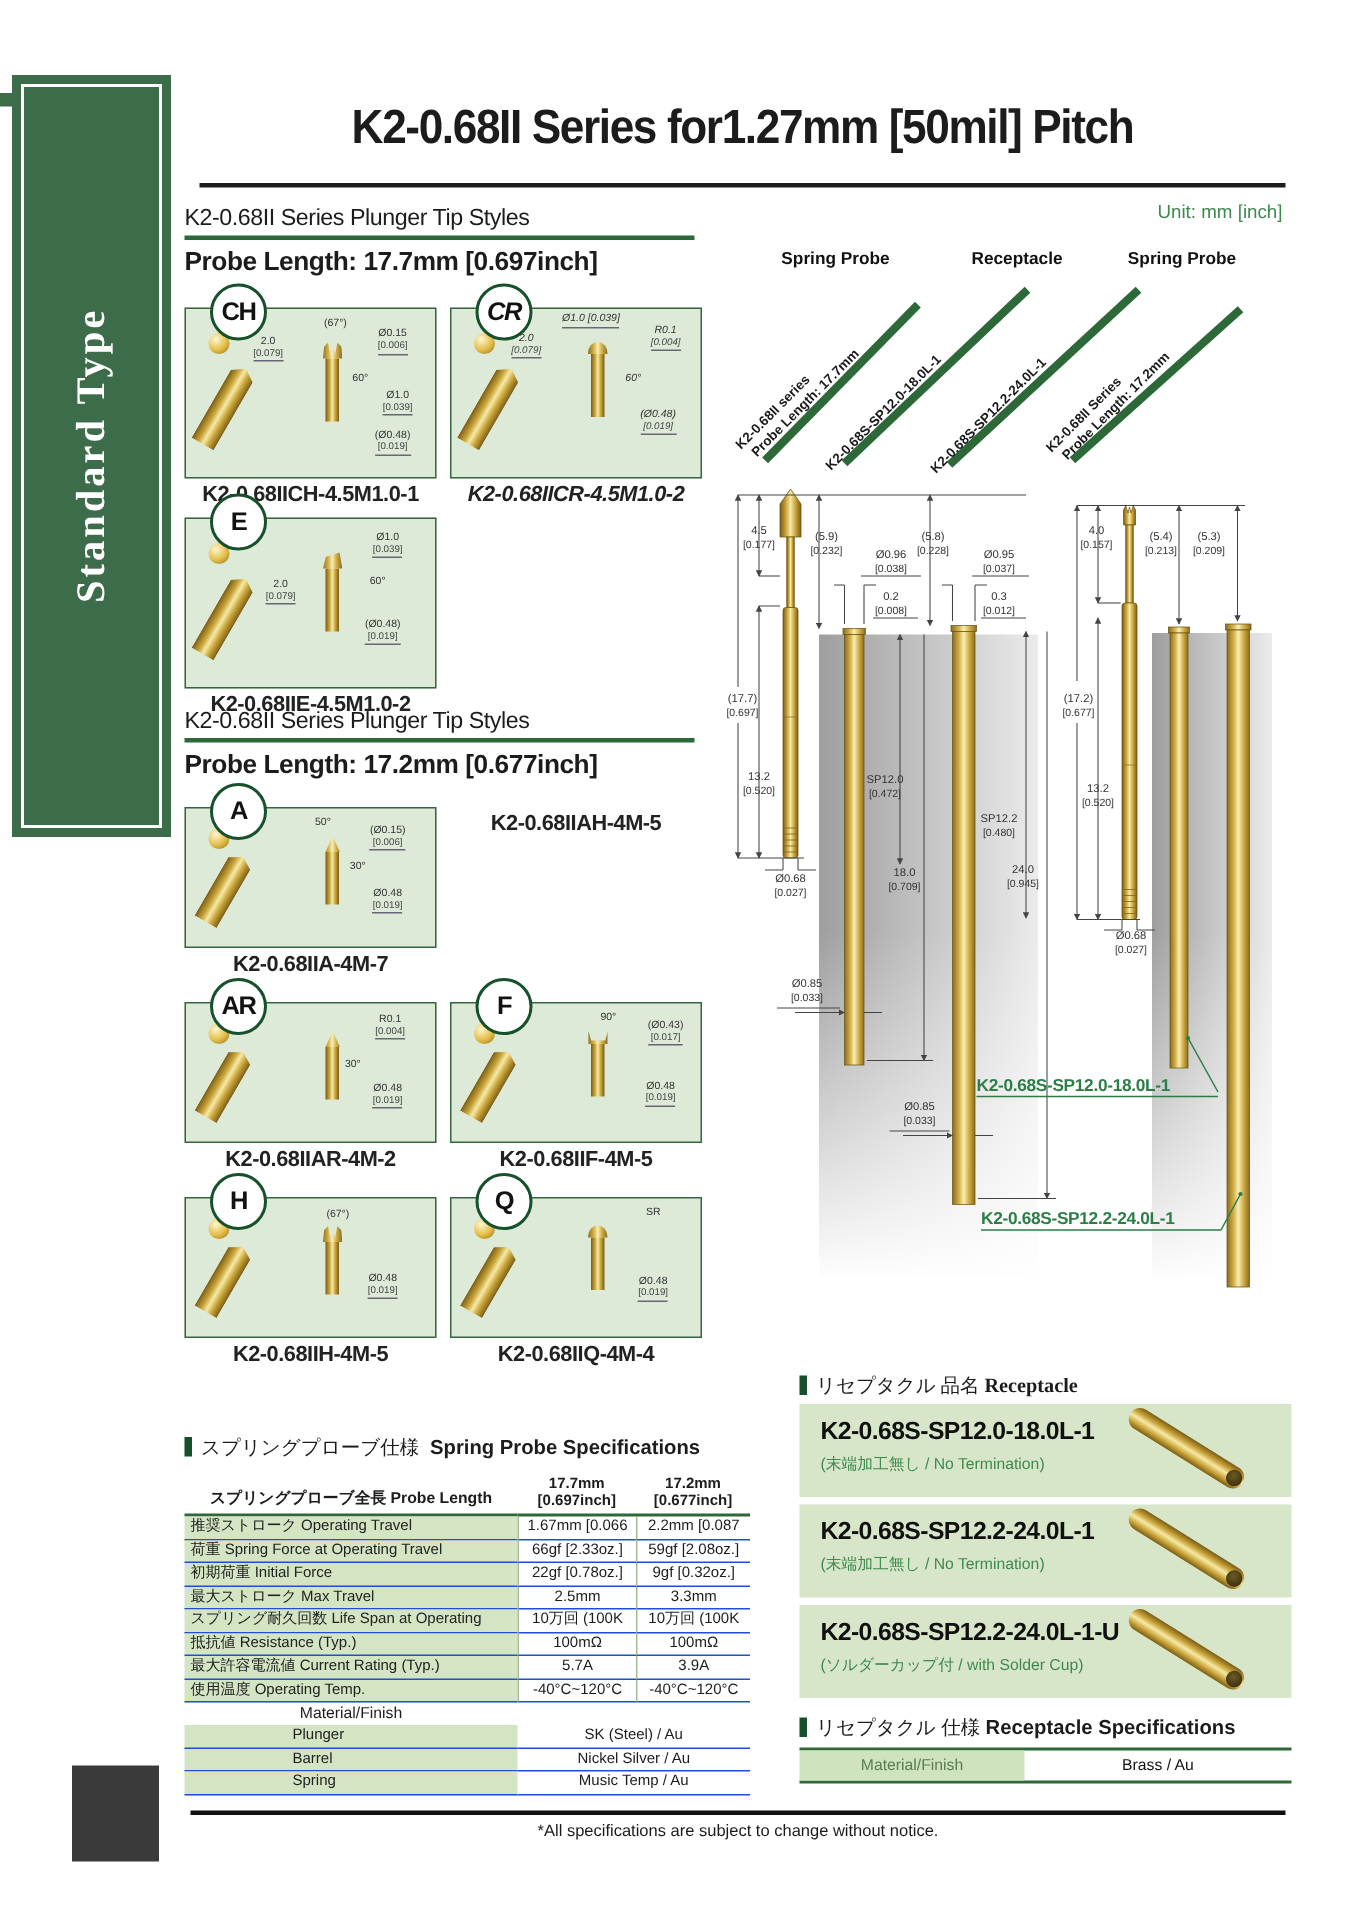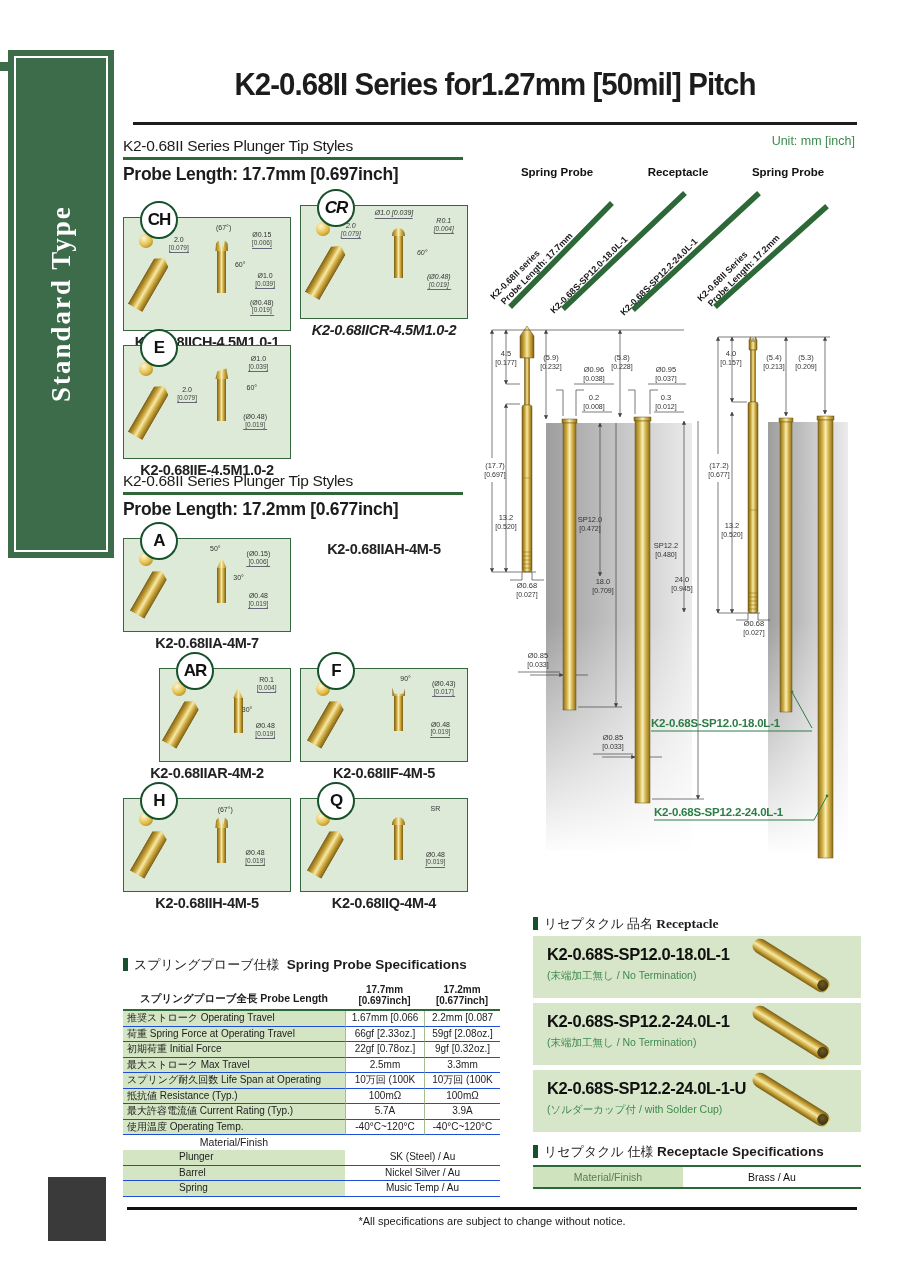--- a/index.html
+++ b/index.html
@@ -59,21 +59,21 @@
   .sec-head .bar{display:inline-block;width:5px;height:13px;background:#17512c;margin-right:6px;vertical-align:-2px;}
   .sec-head .en{font-weight:700;font-size:13.5px;}
   .spec-table{position:absolute;left:123px;top:982px;width:377px;display:grid;
     grid-template-columns:222px 79px 76px;font-size:10px;}
   .spec-table .hc{font-weight:700;text-align:center;padding:2px 0 3px;border-bottom:2px solid #2d6839;}
   .spec-table .hl{font-size:10.5px;display:flex;align-items:flex-end;justify-content:center;}
   .spec-table .cell{height:14.5px;line-height:14.5px;border-bottom:1px solid #1d4ed8;overflow:hidden;}
   .spec-table .lab{background:#d3e5c3;padding-left:4px;color:#222;}
   .spec-table .val{text-align:center;border-left:1px solid #a5bd95;}
   .spec-table .mhead{grid-column:1;text-align:center;font-size:10.5px;height:15px;line-height:15px;border-bottom:none;}
-  .spec-table .mlab{background:#d3e5c3;padding-left:56px;}
+  .spec-table .mlab{background:#d3e5c3;padding-left:72px;}
   .spec-table .mval{grid-column:2/4;text-align:center;border-left:none;}
 
   
   .rcard{position:absolute;left:533px;width:328px;height:62px;background:#d7e6c9;}
   .rtitle{position:absolute;left:14px;top:9px;font-size:16.5px;font-weight:700;letter-spacing:-0.4px;color:#101010;white-space:nowrap;}
   .rnote{position:absolute;left:14px;top:33px;font-size:10.5px;color:#3e8a4e;white-space:nowrap;}
   .rtube{position:absolute;right:26px;top:22px;width:88px;height:15px;border-radius:8px;
     background:linear-gradient(180deg,#7a5c14,#caa53a 28%,#f6e9a6 50%,#caa53a 75%,#7a5c14);
     transform:rotate(32deg);}
   .rtube:after{content:"";position:absolute;right:1px;top:2px;width:11px;height:11px;border-radius:50%;
@@ -116,21 +116,21 @@
 
   <div class="sec-title" style="left:123px;top:137px;">K2-0.68II Series Plunger Tip Styles</div>
   <div class="sec-rule" style="left:123px;top:157px;"></div>
   <div class="sec-sub" style="left:123px;top:164px;">Probe Length: 17.7mm [0.697inch]</div>
 
   <div class="sec-title" style="left:123px;top:472px;">K2-0.68II Series Plunger Tip Styles</div>
   <div class="sec-rule" style="left:123px;top:492px;"></div>
   <div class="sec-sub" style="left:123px;top:499px;">Probe Length: 17.2mm [0.677inch]</div>
 
   <div id="tipboxes">
-      <div class="tipbox" style="left: 123px; top: 217px;">
+      <div class="tipbox" style="left: 123px; top: 205px;">
         <div class="tbox" style="height: 112px;">
           <div class="badge">CH</div>
           <div class="ball"></div>
           <div class="rod"></div>
           <div class="pin">
             <div class="tip crown"></div>
             <div class="bar"></div>
           </div>
           <div class="dlab ul" style="left: 33%; top: 16%;">
             <div>2.0</div>
@@ -237,21 +237,21 @@
             <div>Ø0.48</div>
             <div class="b">[0.019]</div>
           </div>
         </div>
         <div class="caption">K2-0.68IIA-4M-7</div>
       </div>
       <div class="tipbox short" style="left: 300px; top: 538px;">
         <div class="caption">K2-0.68IIAH-4M-5</div>
       </div>
       <div class="tipbox short" style="left: 123px; top: 668px;">
-        <div class="tbox" style="height: 92px; margin-left: 36px;">
+        <div class="tbox" style="height: 92px;">
           <div class="badge">AR</div>
           <div class="ball"></div>
           <div class="rod"></div>
           <div class="pin">
             <div class="tip cone"></div>
             <div class="bar"></div>
           </div>
           <div class="dlab ul" style="left: 82%; top: 8%;">
             <div>R0.1</div>
             <div class="b">[0.004]</div>

